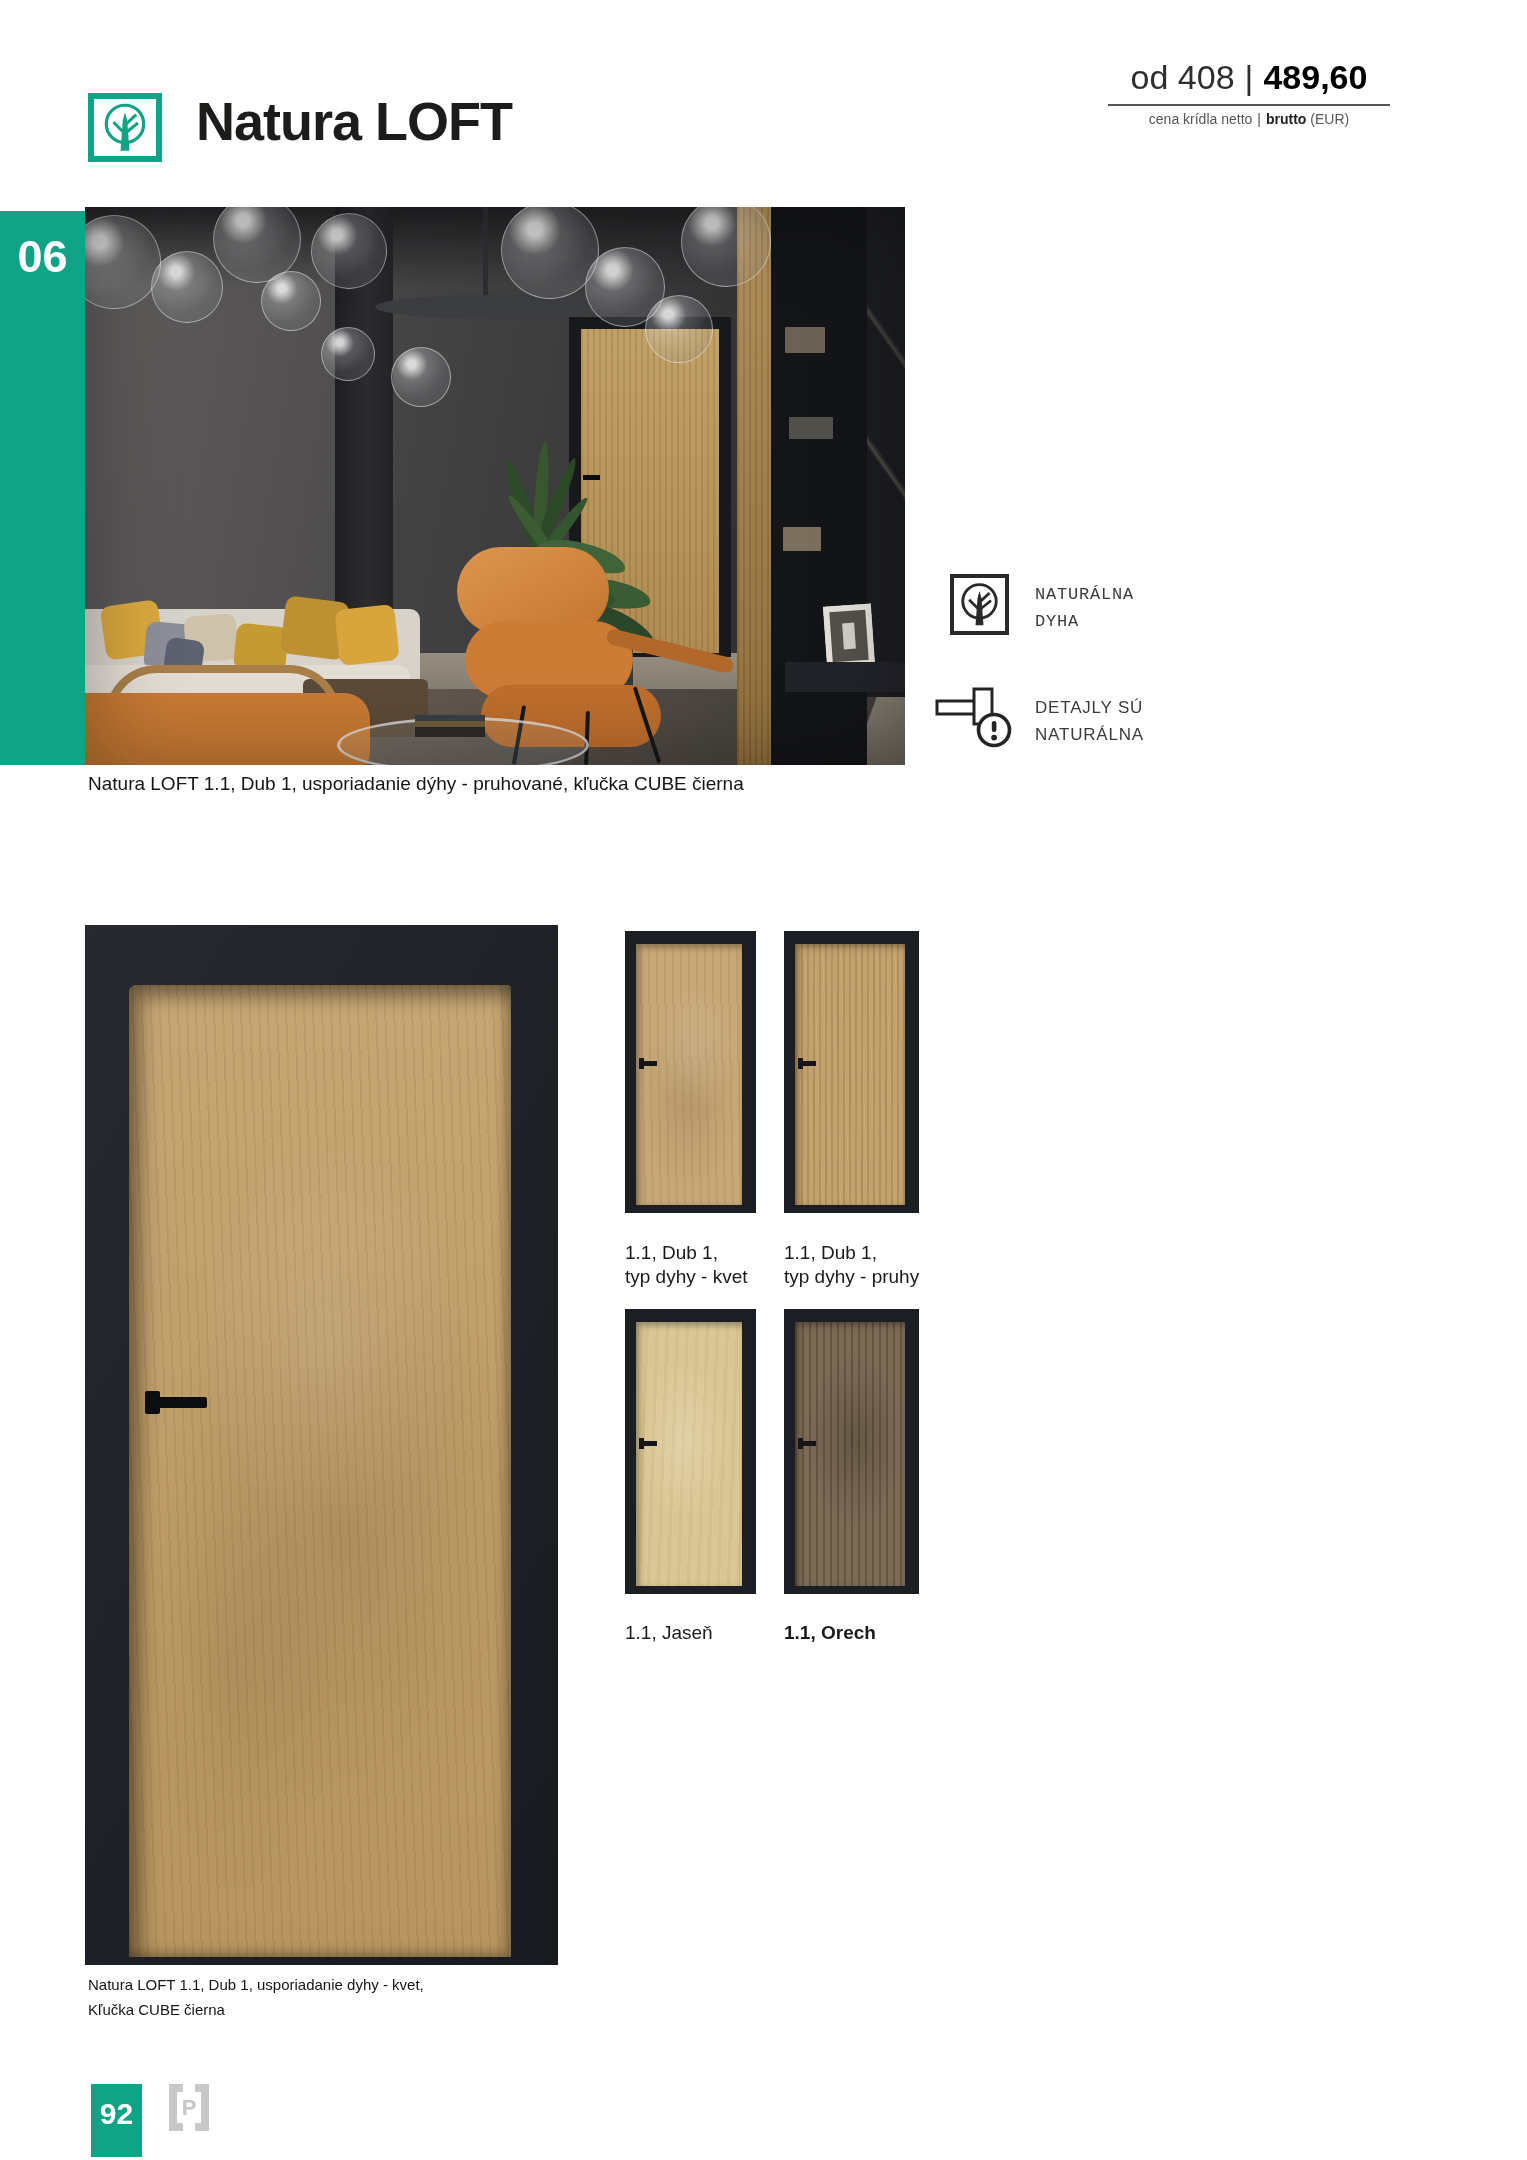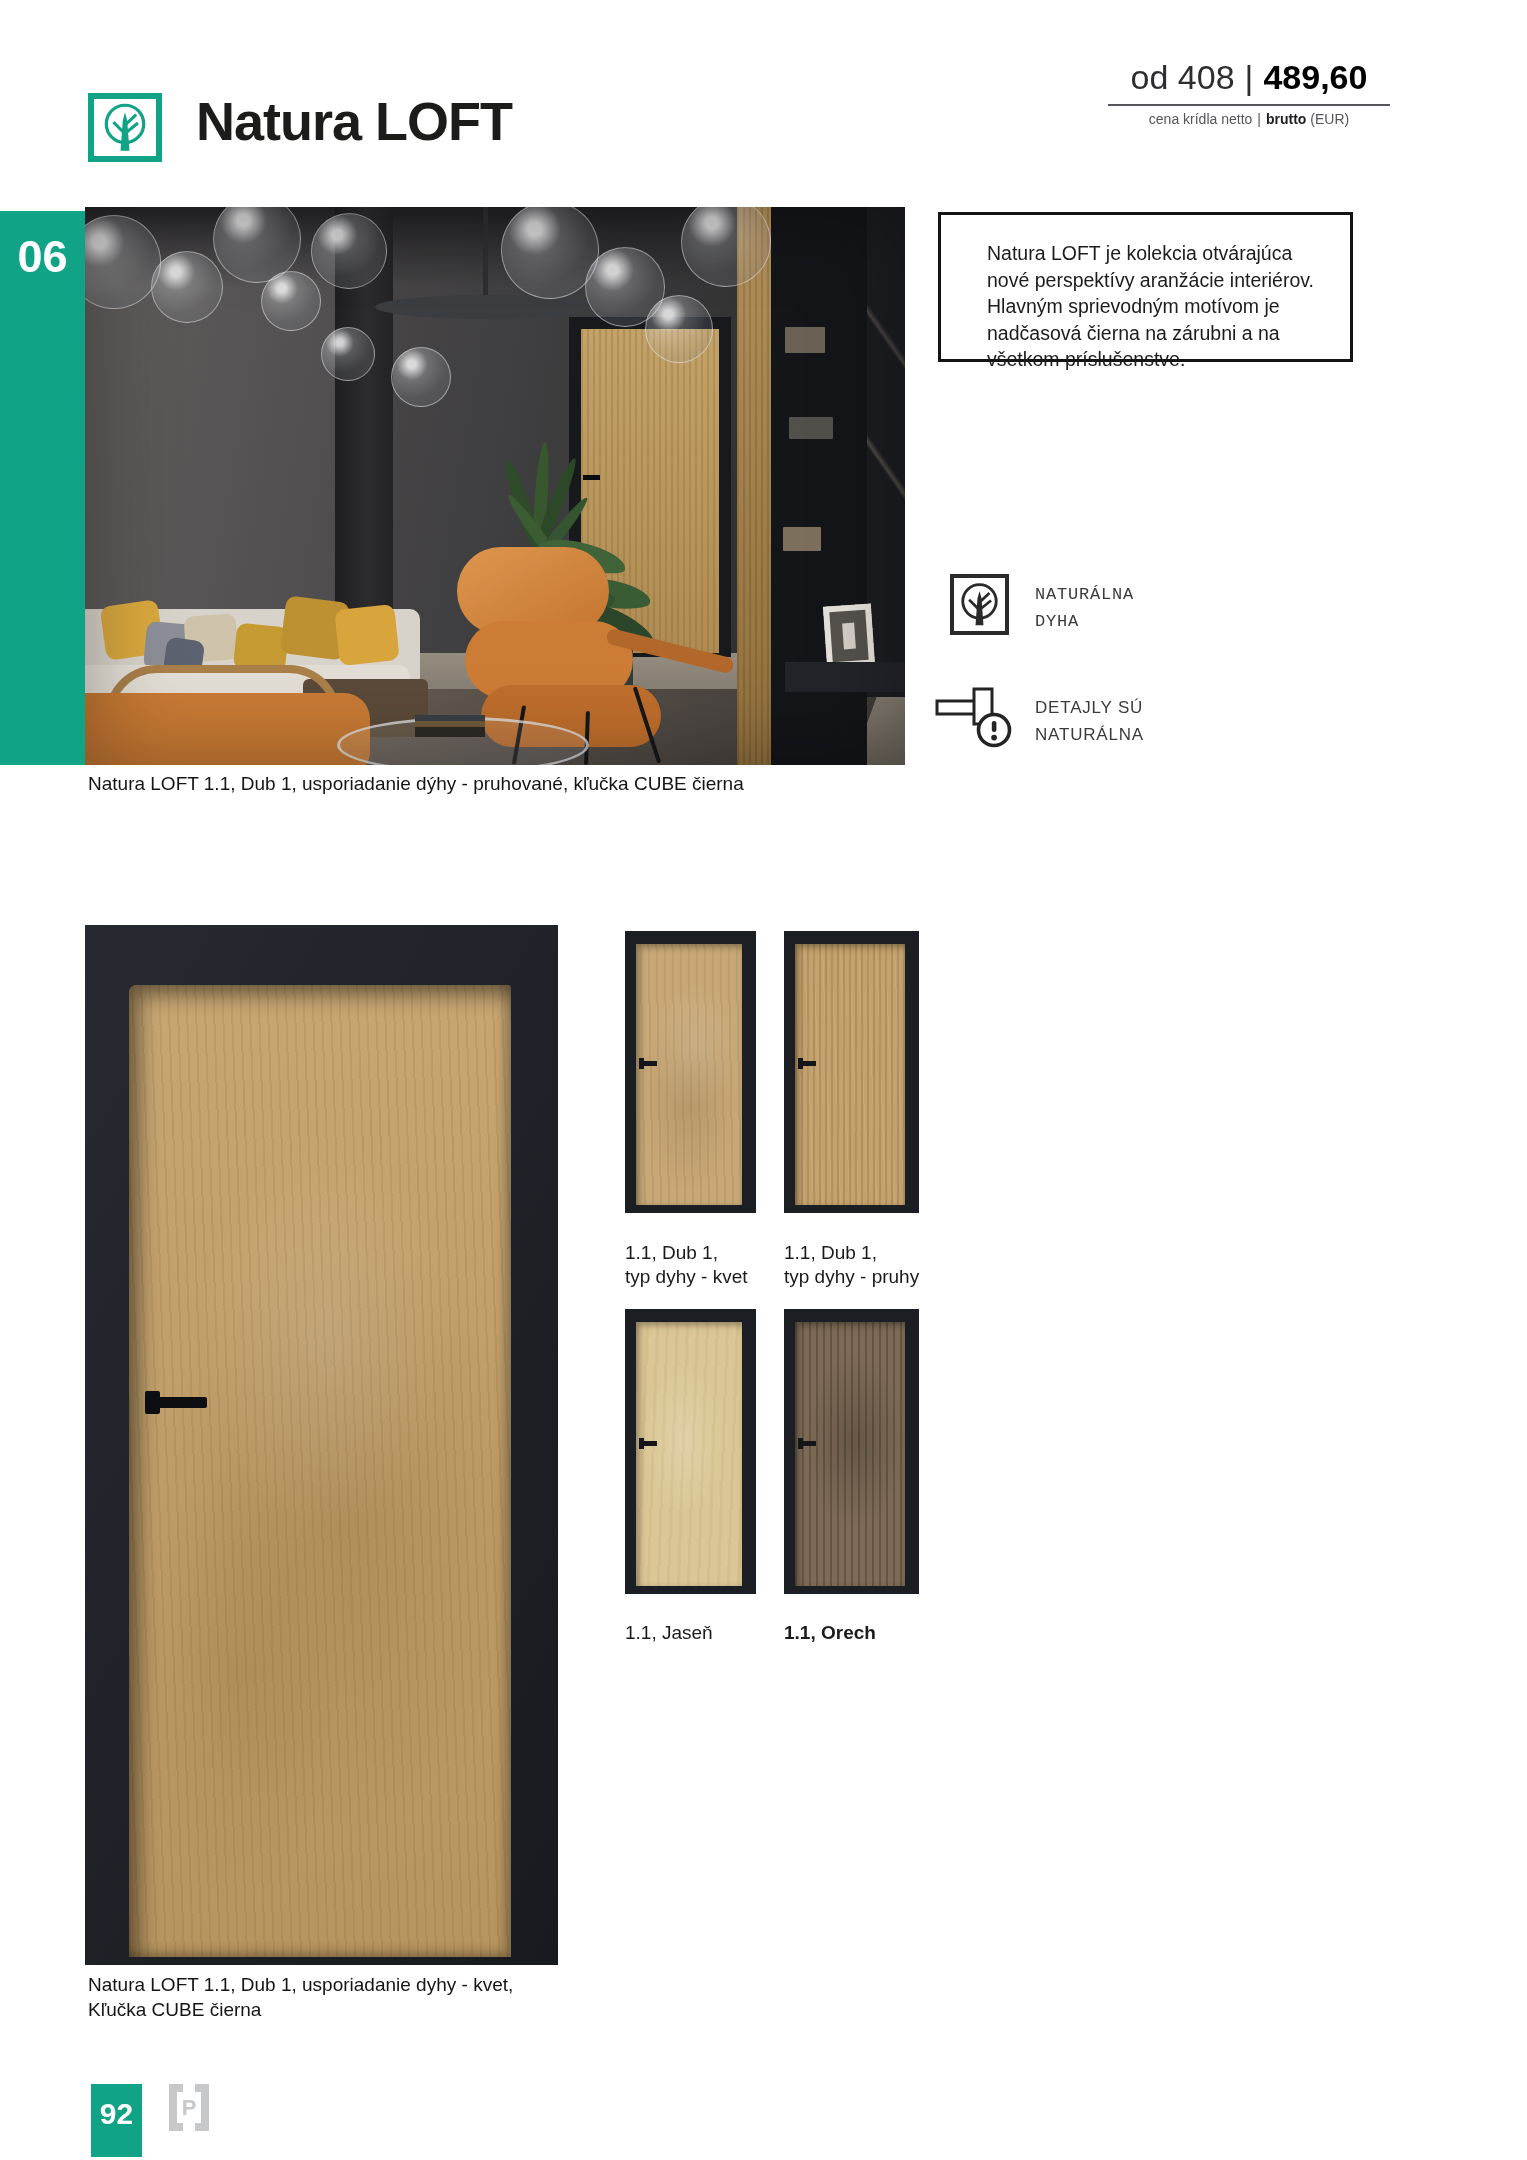--- a/index.html
+++ b/index.html
@@ -84,21 +84,21 @@
   .door-fig .big-leaf{position:absolute;left:44px;top:60px;width:382px;height:972px;border-radius:8px 4px 0 0;
      background:
        radial-gradient(ellipse 190px 280px at 52% 36%,rgba(255,255,255,0.10),rgba(0,0,0,0) 70%),
        radial-gradient(ellipse 260px 430px at 56% 56%,rgba(116,86,46,0.20),rgba(0,0,0,0) 72%),
        radial-gradient(ellipse 150px 320px at 28% 72%,rgba(116,86,46,0.13),rgba(0,0,0,0) 70%),
        repeating-linear-gradient(88deg,rgba(92,66,32,0.10) 0 2px,rgba(0,0,0,0) 2px 9px),
        linear-gradient(#c7a673,#b7955f);
      box-shadow:inset 10px 10px 20px rgba(0,0,0,0.45), inset -6px -4px 12px rgba(0,0,0,0.25);}
   .big-handle{position:absolute;left:20px;top:412px;width:58px;height:11px;background:#0d0e11;border-radius:2px;}
   .big-handle::before{content:"";position:absolute;left:-4px;top:-6px;width:15px;height:23px;background:#0d0e11;border-radius:2px;}
-  .door-caption{left:88px;top:1972px;font-size:19px;line-height:25px;color:#151515;}
+  .door-caption{left:88px;top:1972px;font-size:15px;line-height:25px;color:#151515;}
 
   
   .swatch{background:#1b1e23;}
   .sw1{left:625px;top:931px;width:131px;height:282px;}
   .sw2{left:784px;top:931px;width:135px;height:282px;}
   .sw3{left:625px;top:1309px;width:131px;height:285px;}
   .sw4{left:784px;top:1309px;width:135px;height:285px;}
   .sw-leaf{position:absolute;left:11px;top:13px;right:14px;bottom:8px;box-shadow:inset 3px 3px 7px rgba(0,0,0,0.35);}
   .sw-handle{position:absolute;left:4px;top:45%;width:17px;height:5px;background:#15161a;}
   .sw-handle::before{content:"";position:absolute;left:-1px;top:-3px;width:5px;height:11px;background:#15161a;}
@@ -224,21 +224,20 @@
     <div class="bubble" style="left:226px;top:6px;width:74px;height:74px;"></div>
     <div class="bubble" style="left:236px;top:120px;width:52px;height:52px;"></div>
     <div class="bubble" style="left:306px;top:140px;width:58px;height:58px;"></div>
     <div class="bubble" style="left:416px;top:-6px;width:96px;height:96px;"></div>
     <div class="bubble" style="left:500px;top:40px;width:78px;height:78px;"></div>
     <div class="bubble" style="left:560px;top:88px;width:66px;height:66px;"></div>
     <div class="bubble" style="left:596px;top:-10px;width:88px;height:88px;"></div>
     <div class="vignette"></div>
   </div>
 
-  <div class="abs info-box">Natura LOFT je kolekcia otvárajúca nové perspektívy aranžácie interiérov. Hlavným sprievodným motívom je nadčasová čierna na zárubni a na všetkom príslušenstve.</div>
 
   <div class="abs feature-icon-box">
     <svg viewBox="0 0 64 64">
       <circle cx="32" cy="28" r="21" fill="none" stroke="currentColor" stroke-width="3.6"></circle>
       <polygon points="27,58 29.5,24 32,15 34.5,24 37,58" fill="currentColor"></polygon>
       <path d="M30 37 L19 26" stroke="currentColor" stroke-width="3.4"></path>
       <path d="M33.5 28 L44.5 17.5" stroke="currentColor" stroke-width="3.4"></path>
       <path d="M34 37 L46.5 27" stroke="currentColor" stroke-width="3.4"></path>
     </svg>
   </div>

